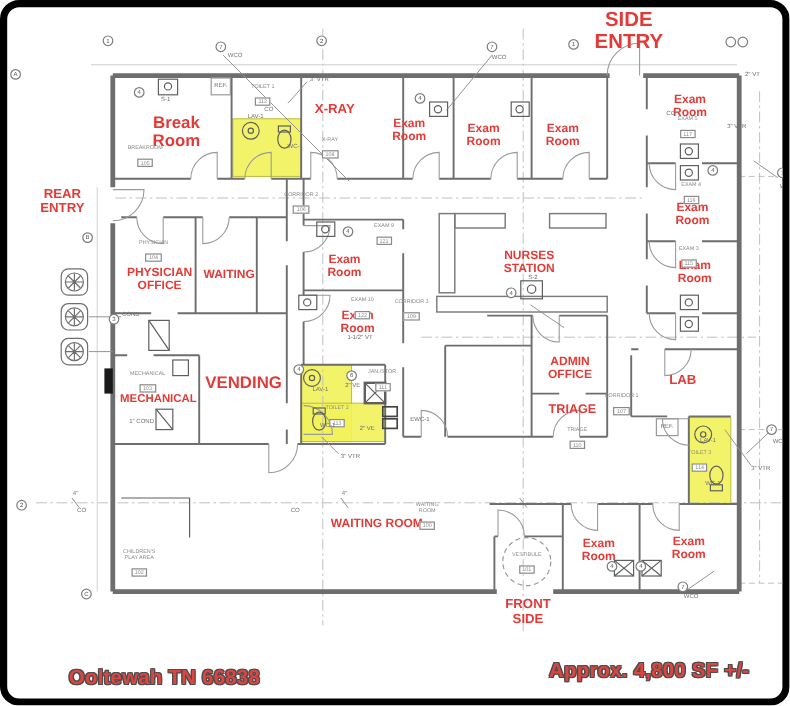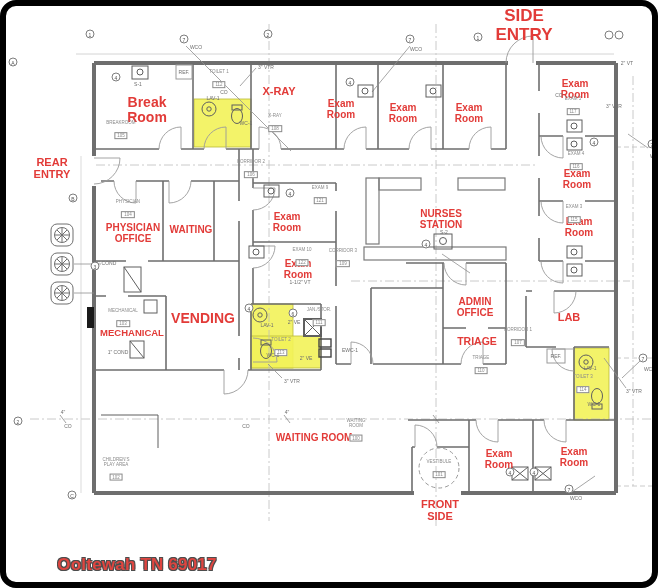--- a/index.html
+++ b/index.html
@@ -431,15 +431,16 @@
       <div class="gmark" style="left: 344px; top: 76px;">4</div>
       <div class="gmark" style="left: 284px; top: 187px;">4</div>
       <div class="gmark" style="left: 243px; top: 302px;">4</div>
       <div class="gmark" style="left: 287px; top: 307px;">6</div>
       <div class="gmark" style="left: 420px; top: 238px;">4</div>
       <div class="gmark" style="left: 504px; top: 466px;">4</div>
       <div class="gmark" style="left: 528px; top: 466px;">4</div>
       <div class="gmark" style="left: 588px; top: 136px;">4</div>
     </div>
 
-  <div class="title-line" style="left:131px;top:559px;">Ooltewah TN 69017</div>
+  <div class="title-line" style="left:131px;top:559px;">Ooltewah TN 66838</div>
+  <div class="title-line" style="left:535px;top:553px;">Approx. 4,800 SF +/-</div>
 
 </div>
 
 </body></html>

